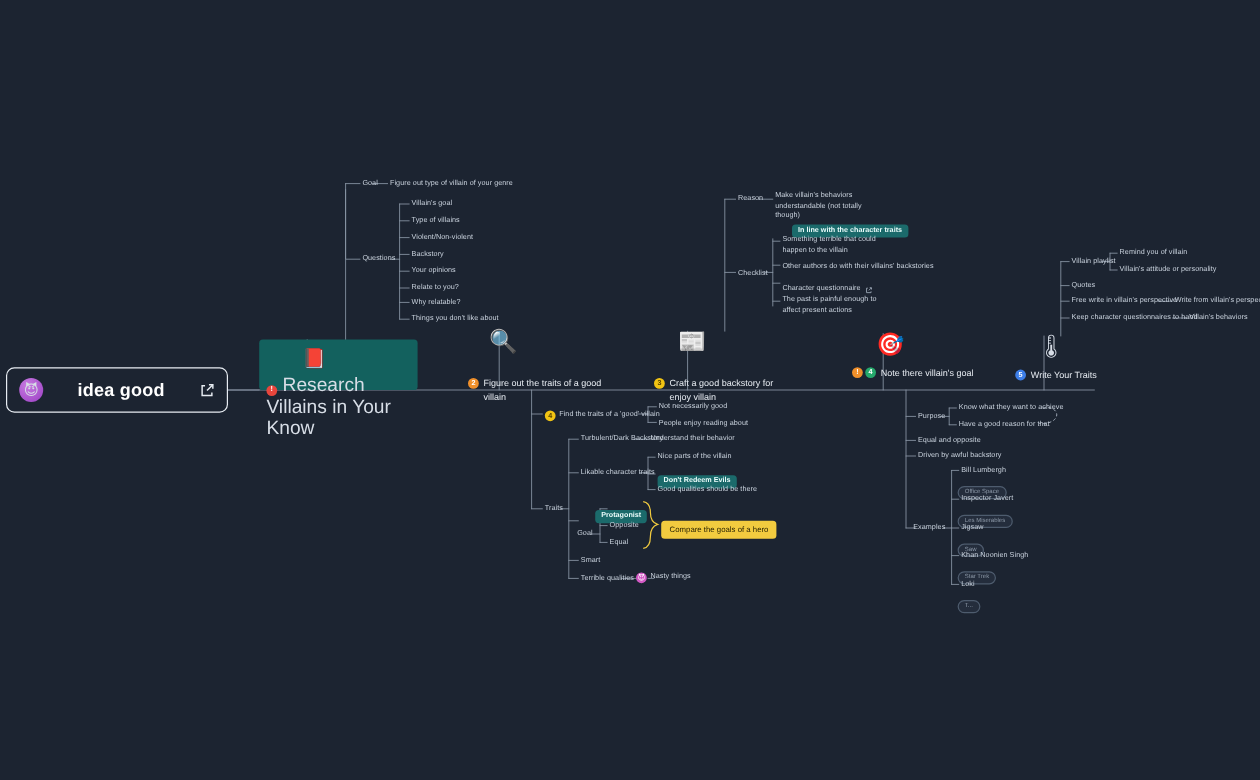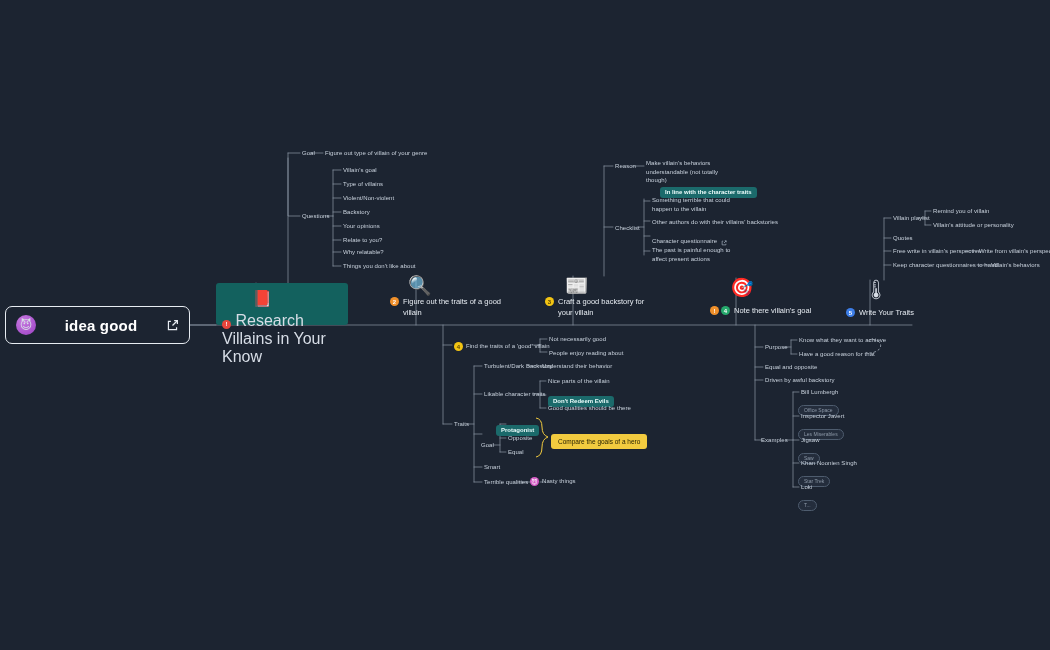--- a/index.html
+++ b/index.html
@@ -26,21 +26,21 @@
   .root .emoji{width:20px;height:20px;border-radius:50%;
     background:radial-gradient(circle at 35% 30%,#c77ae0,#9b3fc4);
     display:flex;align-items:center;justify-content:center;font-size:12px;}
   .root .title{flex:1;text-align:center;font-size:15px;font-weight:bold;color:#fff;letter-spacing:.2px;}
   .ext{width:13px;height:13px;position:relative;}
   .ext svg{display:block;}
 
   
   .main{position:absolute;}
   .main .ico{font-size:19px;line-height:1;display:block;text-align:left;}
-  .main .row{display:flex;align-items:flex-start;gap:4px;margin-top:1px;}
+  .main .row{display:flex;align-items:flex-start;gap:4px;margin-top:19px;}
   .main .txt{font-size:7.5px;color:#e6ebf1;line-height:1.5;}
   .badge{width:9px;height:9px;border-radius:50%;font-size:6px;color:#fff;
     display:inline-flex;align-items:center;justify-content:center;flex:0 0 auto;
     font-weight:bold;margin-top:1px;}
   .b-red{background:#e8453c;}
   .b-orange{background:#f0902b;}
   .b-yellow{background:#f2c413;color:#5a4400;}
   .b-green{background:#26a96c;}
   .b-blue{background:#3d7ee8;}
   .b-pink{background:#d359c4;}
@@ -210,21 +210,21 @@
     <div class="row">
       <span class="badge b-orange">2</span>
       <span class="txt" style="white-space:normal;width:98px;">Figure out the traits of a good villain</span>
     </div>
   </div>
 
   <div class="main" style="left:545px;top:276px;width:115px;">
     <div class="ico" style="margin-left:20px;">📰</div>
     <div class="row">
       <span class="badge b-yellow">3</span>
-      <span class="txt" style="white-space:normal;width:98px;">Craft a good backstory for your villain</span>
+      <span class="txt" style="white-space:normal;width:98px;">Craft a good backstory for enjoy villain</span>
     </div>
   </div>
 
   <div class="main" style="left:710px;top:278px;width:120px;">
     <div class="ico" style="margin-left:20px;">🎯</div>
     <div class="row" style="margin-top:8px;">
       <span class="badge b-orange">!</span>
       <span class="badge b-green" style="margin-left:-2px;">4</span>
       <span class="txt">Note there villain's goal</span>
     </div>

